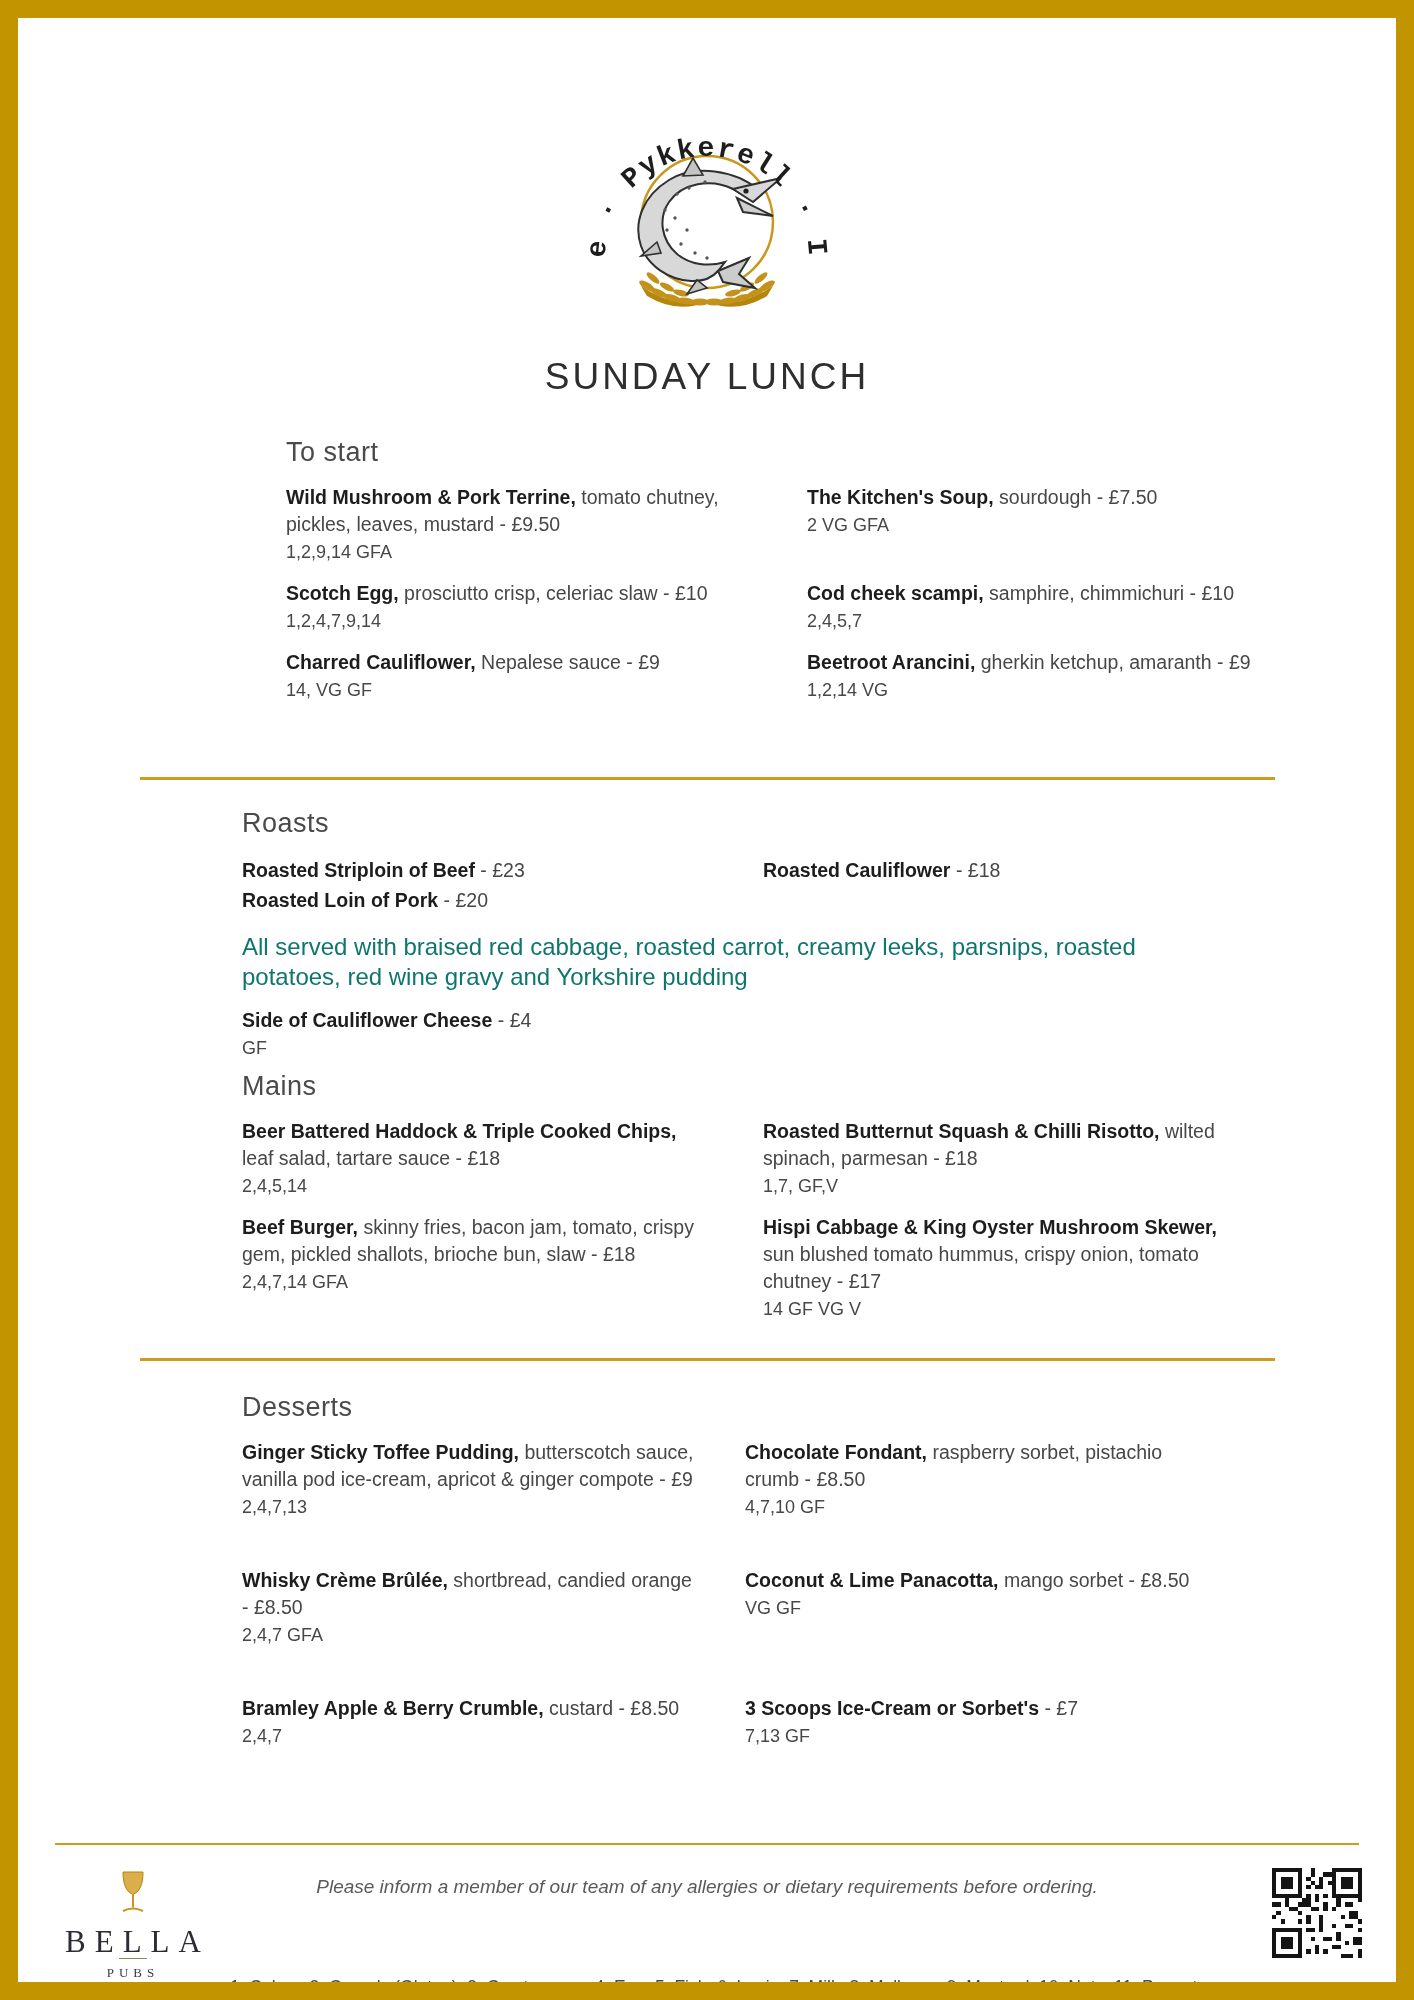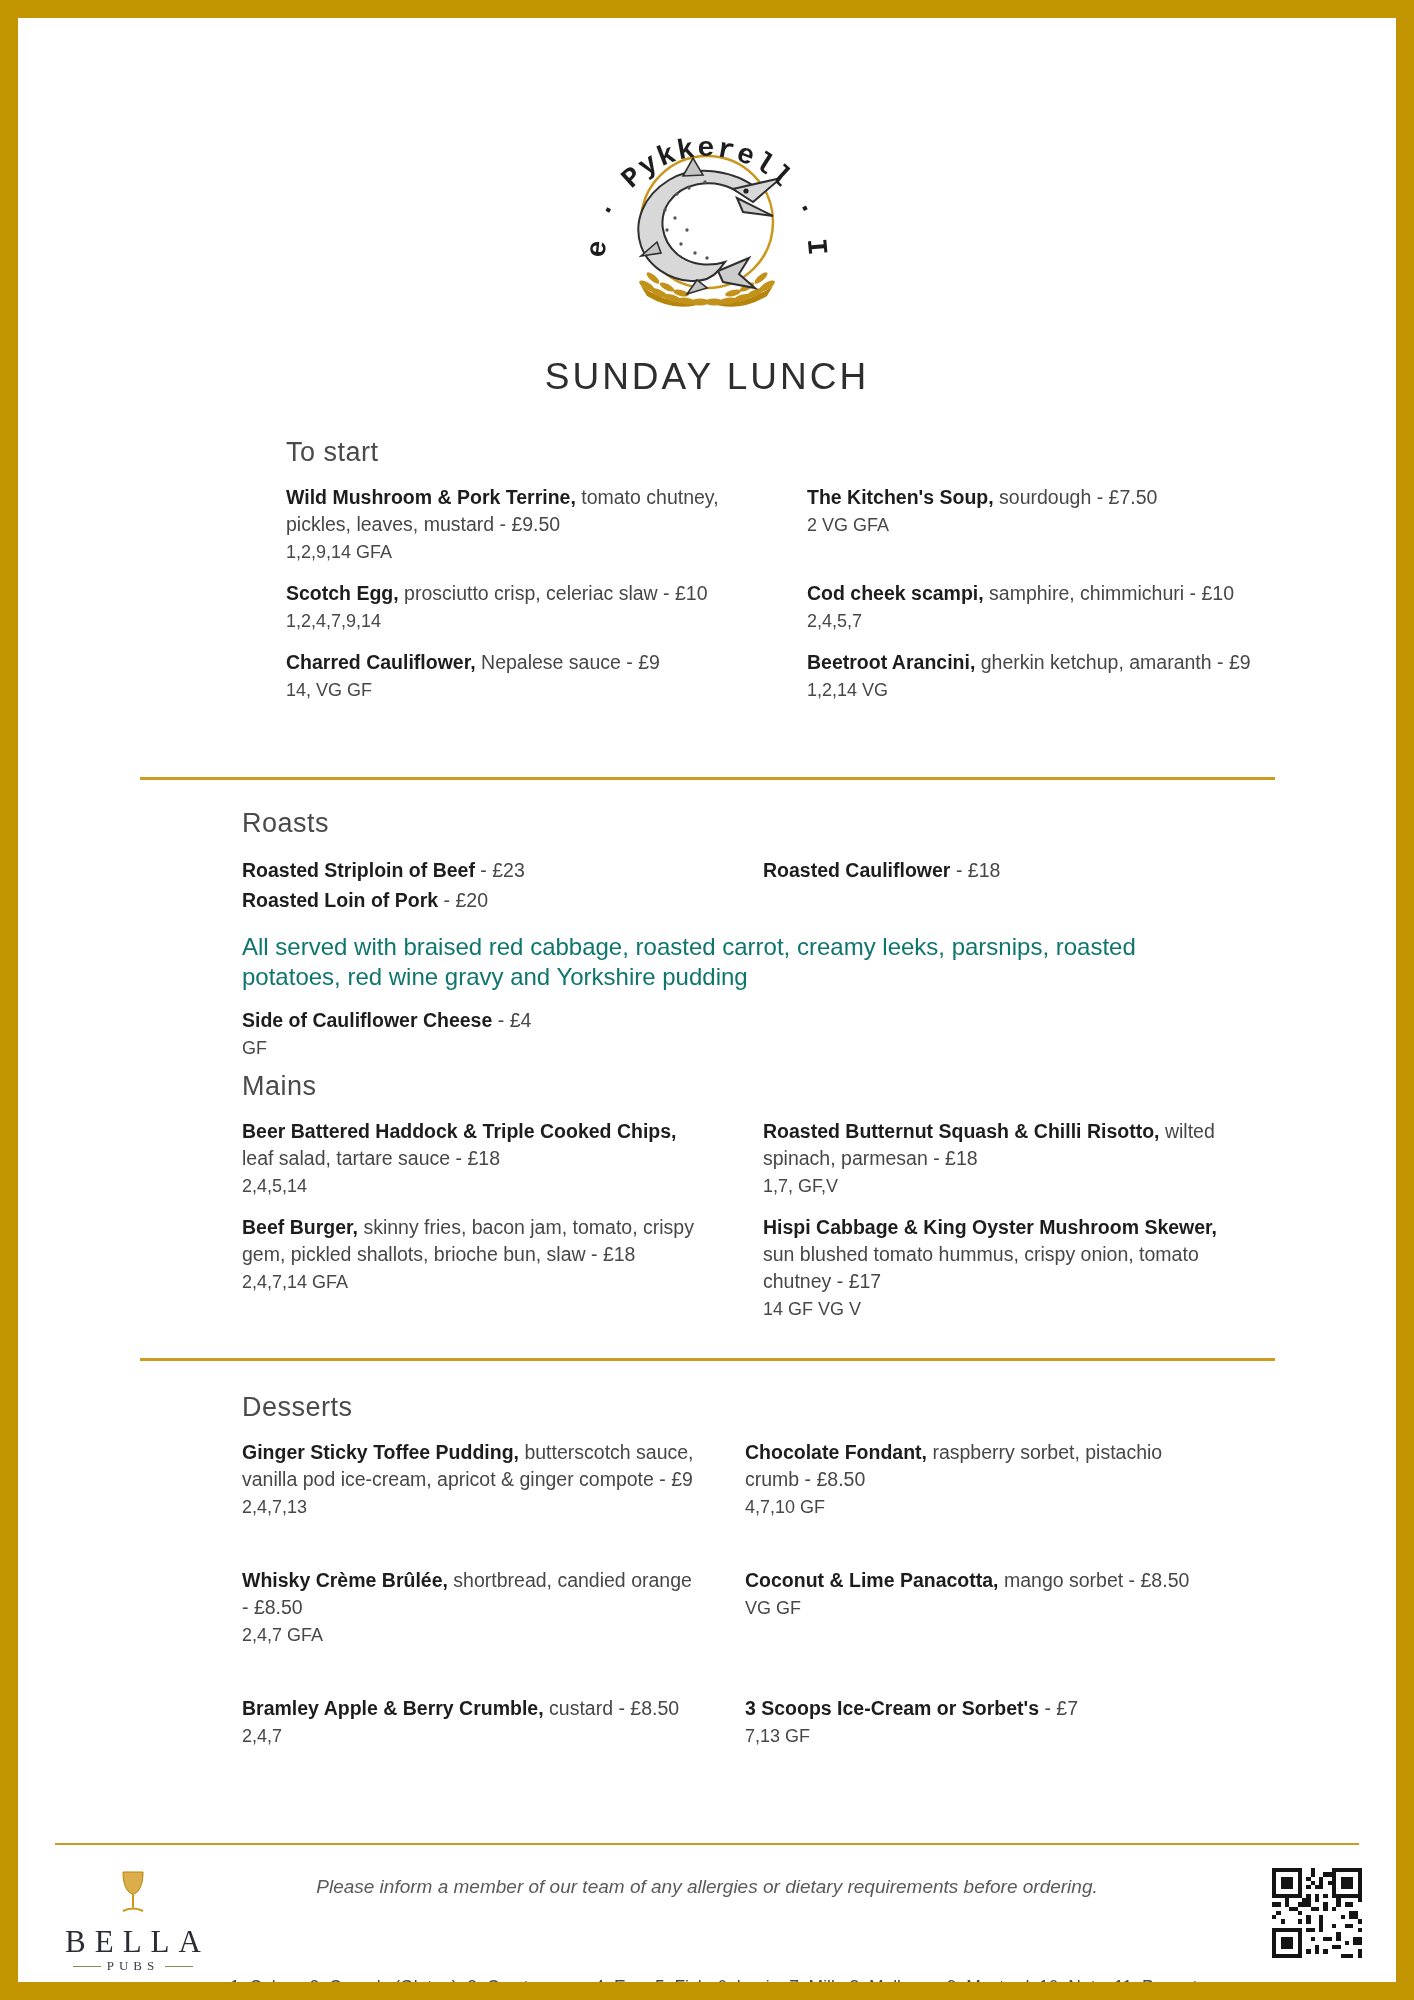--- a/index.html
+++ b/index.html
@@ -25,21 +25,21 @@
   .sep{position:absolute;height:3px;background:#CD9B20;left:122px;width:1135px;}
   
   .footline{position:absolute;top:1825px;left:37px;width:1304px;height:2px;background:#CD9B20;}
   .notice{position:absolute;top:1858px;left:0;width:100%;text-align:center;
     font-style:italic;font-size:19px;color:#5a5a5a;}
   .allergy{position:absolute;top:1894px;left:110px;width:1180px;text-align:center;
     font-size:17.5px;line-height:30px;color:#484848;white-space:pre-wrap;}
   .bella{position:absolute;left:27px;top:1852px;width:176px;text-align:center;}
   .bella .bname{font-family:"Liberation Serif",serif;font-size:31px;letter-spacing:9px;
     color:#2c2c36;margin:2px 0 0 9px;font-weight:400;}
-  .bella .brow{display:flex;align-items:center;justify-content:center;gap:6px;margin-top:-2px;}
+  .bella .brow{display:flex;align-items:center;justify-content:center;gap:6px;margin-top:-2px;flex-direction:column;}
   .bella .brow .dash{height:1px;background:#8a8a55;width:28px;}
   .bella .bsub{font-family:"Liberation Serif",serif;font-size:13px;letter-spacing:5px;
     color:#3b3b46;}
   .qr{position:absolute;left:1254px;top:1850px;width:90px;height:90px;}
 </style>
 </head>
 <body>
 
 <div class="page">
 

